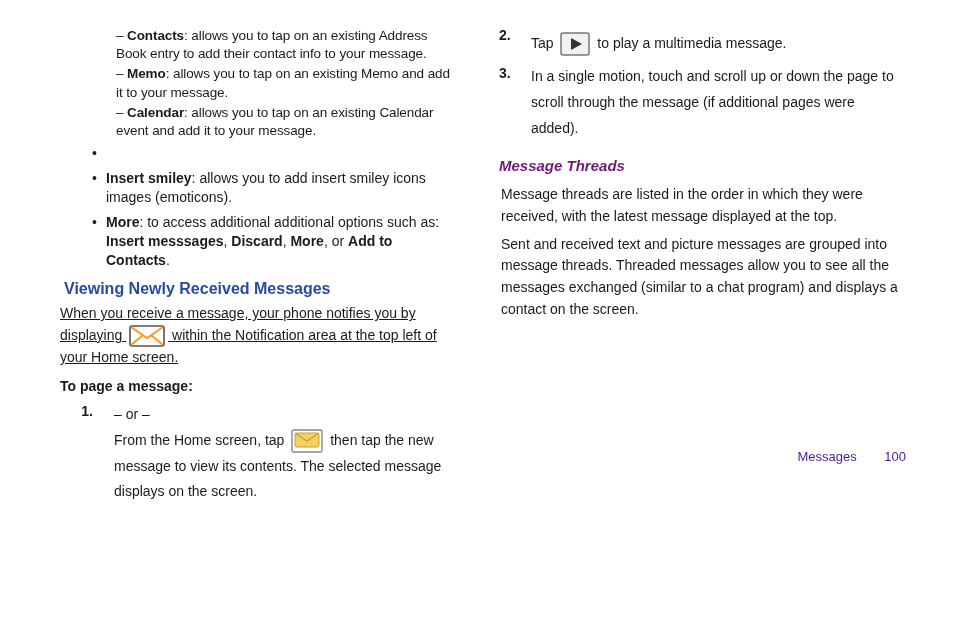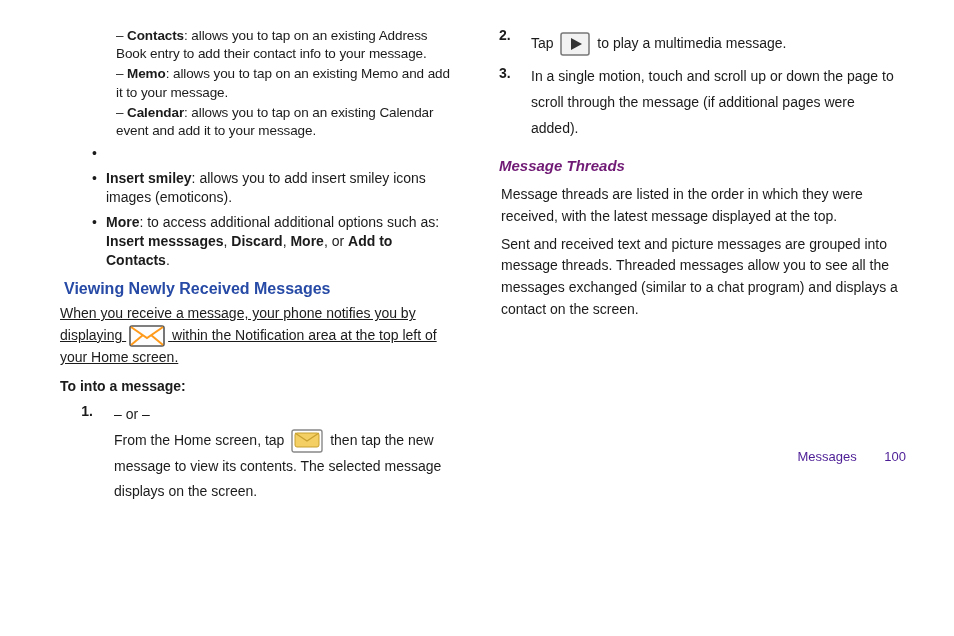--- a/index.html
+++ b/index.html
@@ -109,21 +109,21 @@
           <svg width="36" height="22" viewBox="0 0 36 22">
             <rect x="1" y="1" width="34" height="20" rx="2" fill="#fdfdfd" stroke="#555" stroke-width="1.6"></rect>
             <polyline points="2,2 18,13 34,2" fill="none" stroke="#ff9a1a" stroke-width="2"></polyline>
             <polyline points="2,20 14,10" fill="none" stroke="#ff9a1a" stroke-width="2"></polyline>
             <polyline points="34,20 22,10" fill="none" stroke="#ff9a1a" stroke-width="2"></polyline>
           </svg>
         </span>
         <span> within the Notification area at the top left of your Home screen.</span>
       </div>
 
-      <div class="para ind3 b" style="margin-top:8px;">To into a message:</div>
+      <div class="para ind3 b" style="margin-top:8px;">To page a message:</div>
 
       <div class="step ind3" style="margin-top:4px;">
         <div class="step-lead" style="text-align:center;">1.</div>
         <div class="step-body line-spread" style="line-height:1.85;">
           <span>– or –</span>
           <span>
             <span>From the Home screen, tap </span>
             <span class="inline-icon">
               <svg width="32" height="24" viewBox="0 0 32 24">
                 <rect x="1" y="1" width="30" height="22" rx="2" fill="#fff" stroke="#888" stroke-width="1.4"></rect>

